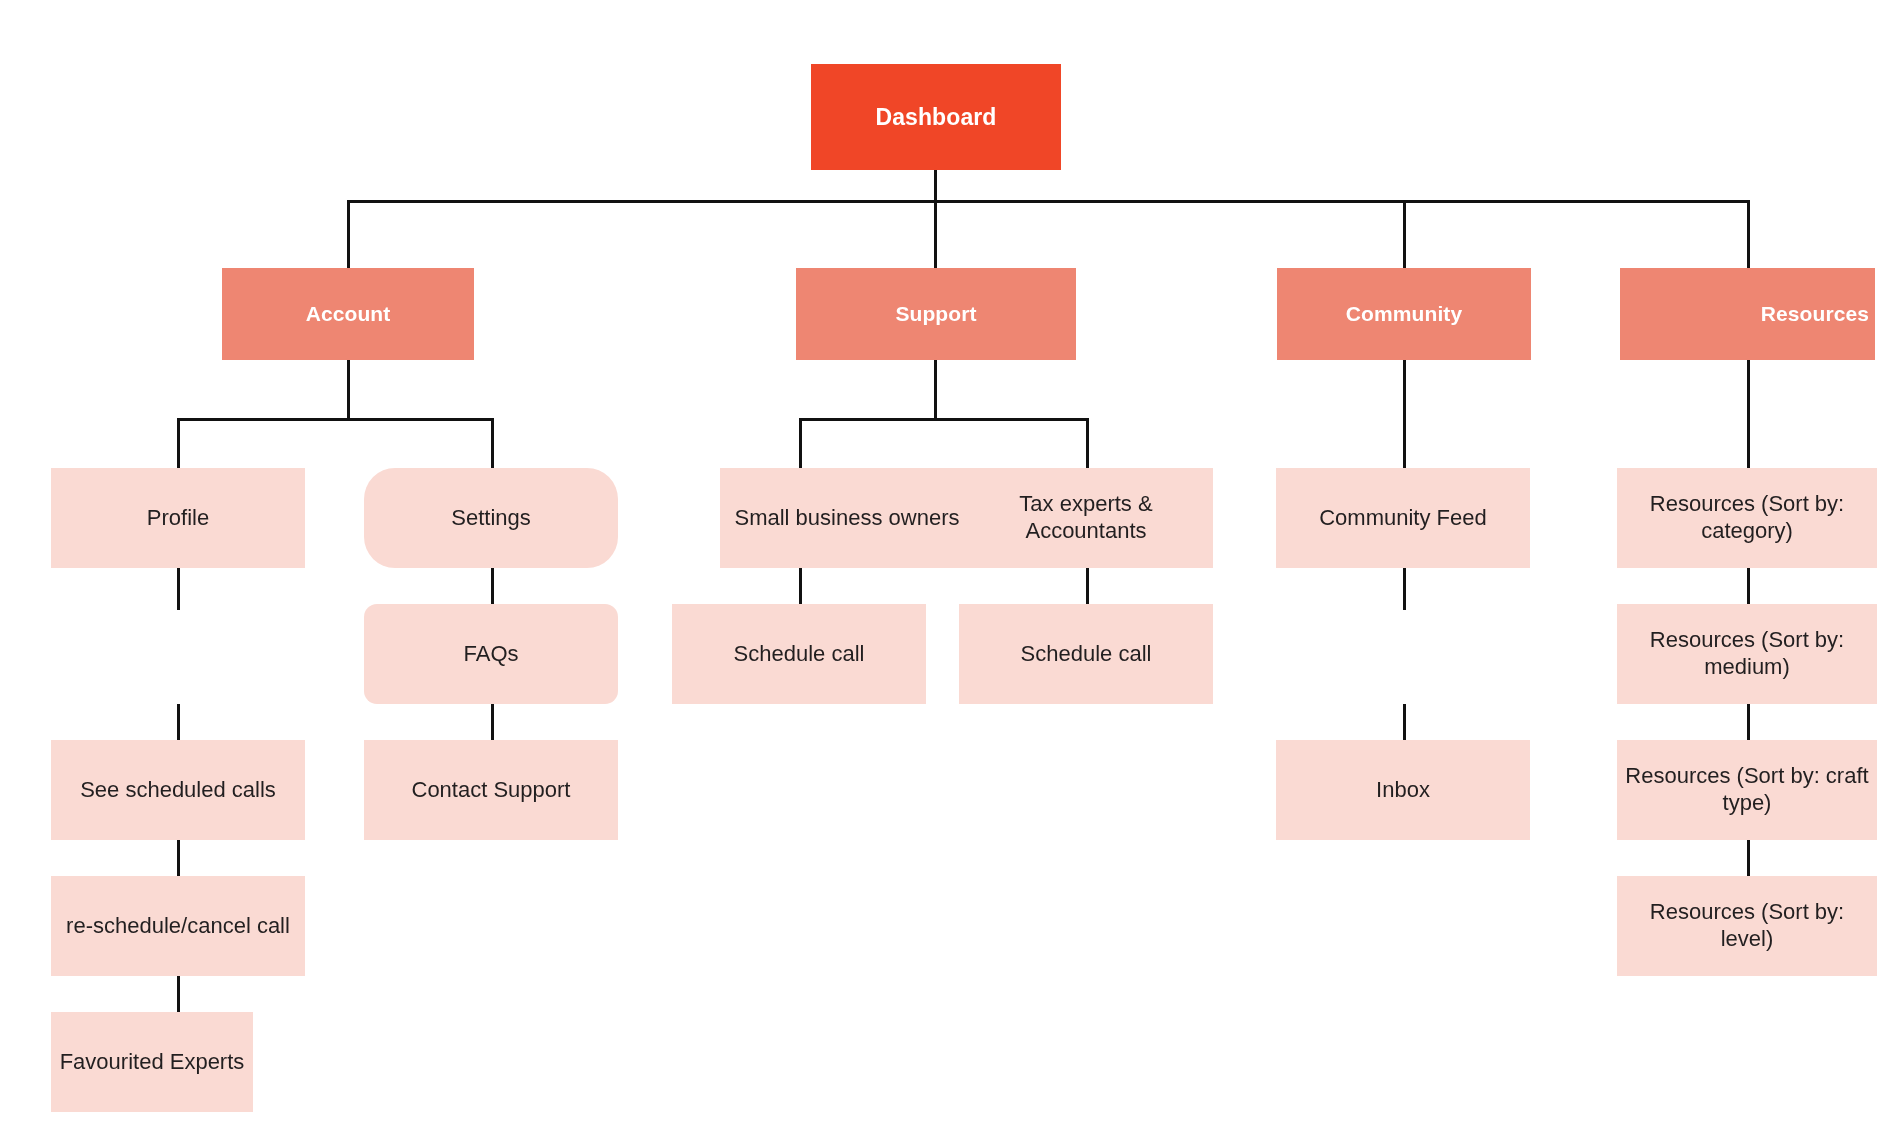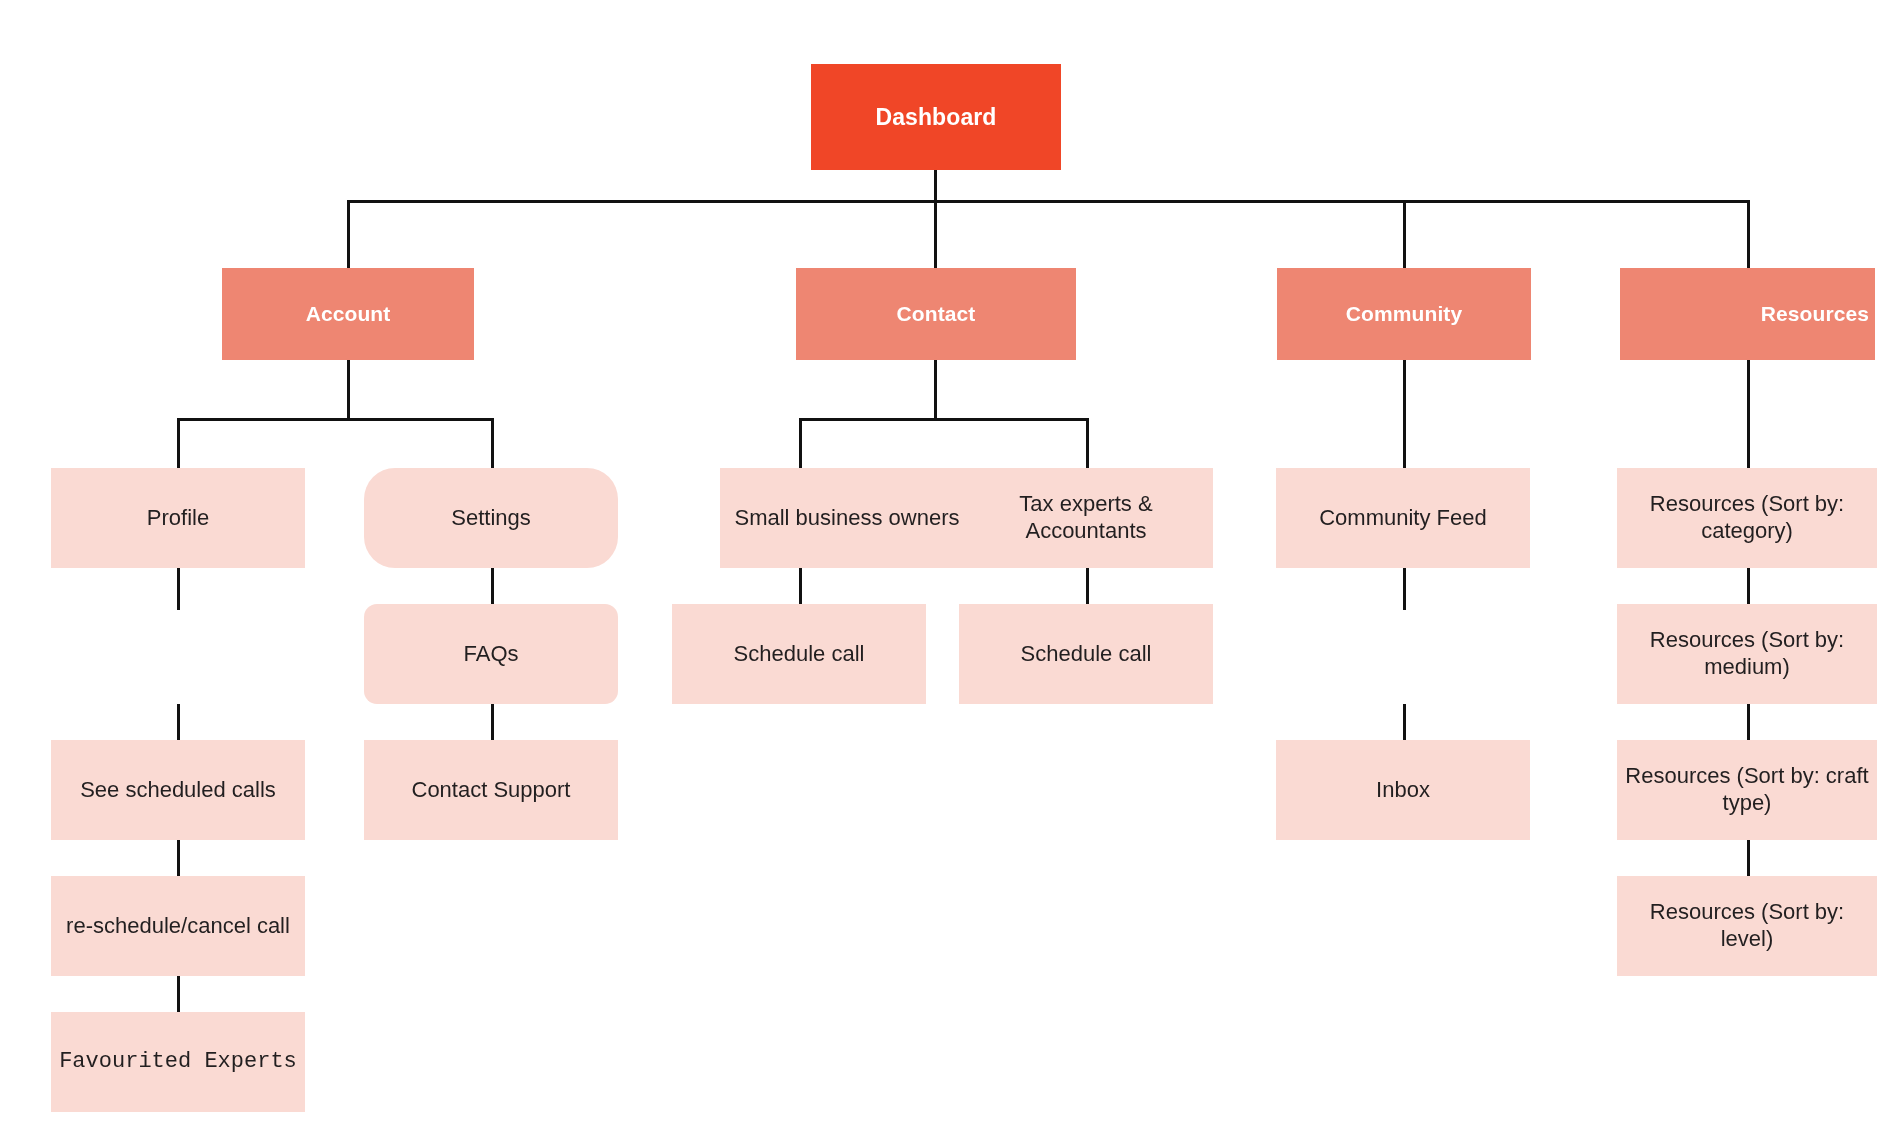--- a/index.html
+++ b/index.html
@@ -100,39 +100,39 @@
   <div class="edge v" style="left:1747px; top:840px; height:42px;"></div>
 
   <div class="node root" style="left:811px; top:44px; width:250px; height:106px;margin-top:20px;">
     <span>Dashboard</span>
   </div>
 
   <div class="node level2" style="left:222px; top:268px; width:252px; height:92px;">
     <span>Account</span>
   </div>
   <div class="node level2" style="left:796px; top:268px; width:280px; height:92px;">
-    <span>Contact</span>
+    <span>Support</span>
   </div>
   <div class="node level2" style="left:1277px; top:268px; width:254px; height:92px;">
     <span>Community</span>
   </div>
   <div class="node level2" style="left:1620px; top:268px; width:255px; height:92px;text-align:right;">
     <span>Resources</span>
   </div>
 
   <div class="node level3" style="left:51px; top:468px; width:254px; height:100px;">
     <span>Profile</span>
   </div>
   <div class="node level3" style="left:51px; top:740px; width:254px; height:100px;">
     <span>See scheduled calls</span>
   </div>
   <div class="node level3" style="left:51px; top:876px; width:254px; height:100px;">
     <span>re-schedule/cancel call</span>
   </div>
-  <div class="node level3" style="left:51px; top:1012px; width:254px; height:100px;font-family:Liberation Mono, monospace;">
+  <div class="node level3" style="left:51px; top:1012px; width:202px; height:100px;">
     <span>Favourited Experts</span>
   </div>
 
   <div class="node level3" style="left:364px; top:468px; width:254px; height:100px;border-radius:31px;">
     <span>Settings</span>
   </div>
   <div class="node level3" style="left:364px; top:604px; width:254px; height:100px;border-radius:13px;">
     <span>FAQs</span>
   </div>
   <div class="node level3" style="left:364px; top:740px; width:254px; height:100px;">

